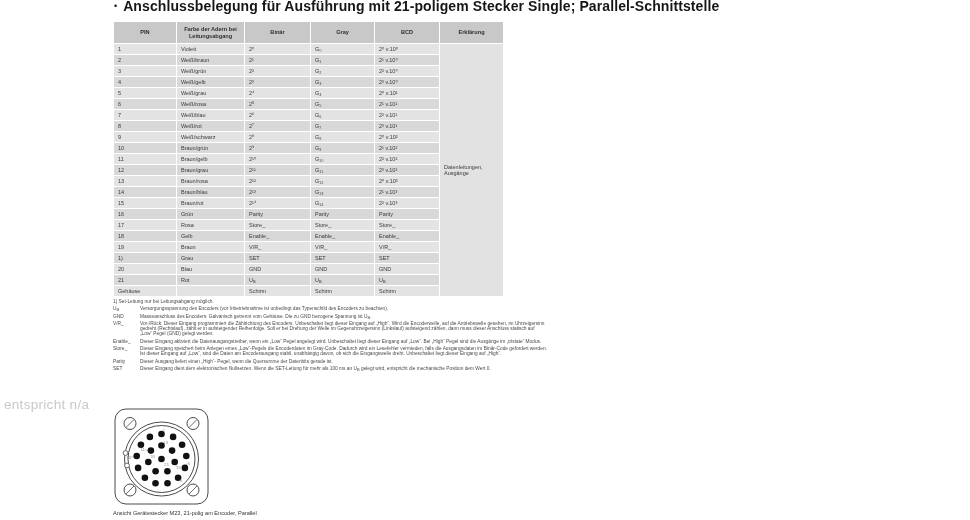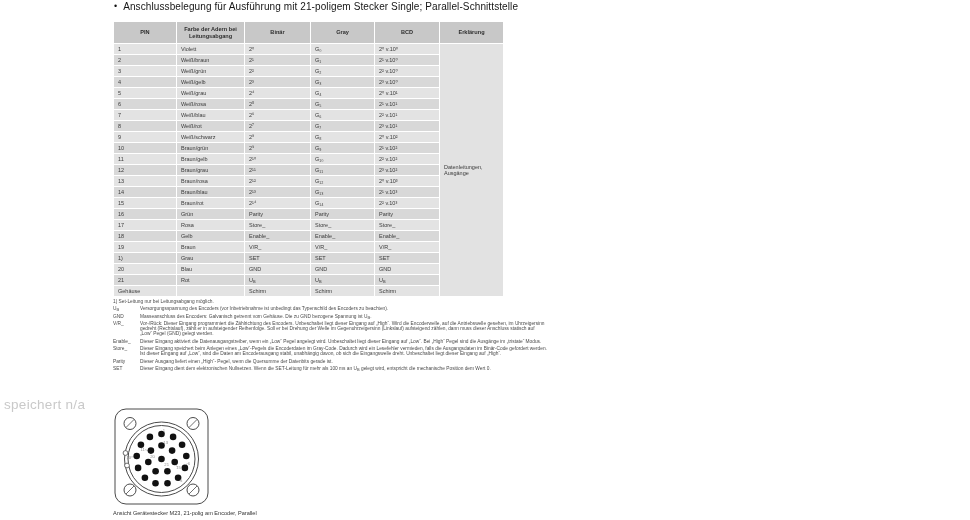--- a/index.html
+++ b/index.html
@@ -2,21 +2,21 @@
 <html style="--header_bg: #c8c8c8; --row_light: #e3e3e3; --row_dark: #d8d8d8; --erk_bg: #e2e2e2; --watermark_color: #c9c9c9; --pin_dot: #111111; --diagram_stroke: #4a4a4a;"><head>
 <meta charset="utf-8">
 <style>
   html,body{margin:0;padding:0;background:#fff;}
   body{font-family:"Liberation Sans","DejaVu Sans",sans-serif;color:#3c3c3c;}
   .page{position:relative;width:970px;height:520px;background:#fff;overflow:hidden;}
 
   
   .title-row{position:absolute;left:114px;top:1px;display:flex;gap:6px;align-items:flex-start;}
   .bullet{font-size:9px;line-height:11px;color:#111;}
-  .title{font-size:10px;line-height:11px;font-weight:normal;color:#161616;letter-spacing:.1px;}
+  .title{font-size:14px;line-height:11px;font-weight:bold;color:#161616;letter-spacing:.1px;}
 
   
   table.pins{position:absolute;left:113px;top:21px;border-collapse:separate;border-spacing:1px;background:#fff;table-layout:fixed;}
   table.pins th{background:var(--header_bg,#c8c8c8);font-size:5.6px;font-weight:bold;color:#2e2e2e;
     text-align:center;vertical-align:middle;height:21px;padding:0 2px;line-height:6.4px;}
   table.pins td{font-size:5.5px;line-height:6px;height:10px;padding:0 2px 0 4px;white-space:nowrap;
     overflow:hidden;vertical-align:middle;color:#3a3a3a;}
   table.pins tbody tr:nth-child(odd) td{background:var(--row_light,#e3e3e3);}
   table.pins tbody tr:nth-child(even) td{background:var(--row_dark,#d8d8d8);}
   table.pins td.erk{background:var(--erk_bg,#e2e2e2) !important;white-space:normal;line-height:6.5px;
@@ -257,21 +257,21 @@
     <div class="fnrow">
       <span class="fnterm">Parity</span>
       <span class="fntext">Dieser Ausgang liefert einen „High“- Pegel, wenn die Quersumme der Datenbits gerade ist.</span>
     </div>
     <div class="fnrow">
       <span class="fnterm">SET</span>
       <span class="fntext">Dieser Eingang dient dem elektronischen Nullsetzen. Wenn die SET-Leitung für mehr als 100 ms an U<sub>B</sub> gelegt wird, entspricht die mechanische Position dem Wert 0.</span>
     </div>
   </div>
 
-  <div class="watermark">speichert n/a</div>
+  <div class="watermark">entspricht n/a</div>
 
   <svg class="connector" width="96" height="98" viewBox="0 0 96 98">
     <g stroke="#4a4a4a" fill="none" stroke-width="1">
       <rect x="1" y="1" width="93" height="95" rx="11"></rect>
       <circle cx="16" cy="15.5" r="6"></circle>
       <circle cx="79" cy="15.5" r="6"></circle>
       <circle cx="16" cy="82" r="6"></circle>
       <circle cx="79" cy="82" r="6"></circle>
       <line x1="12" y1="19.5" x2="20" y2="11.5" stroke-width="0.8"></line>
       <line x1="75" y1="19.5" x2="83" y2="11.5" stroke-width="0.8"></line>

